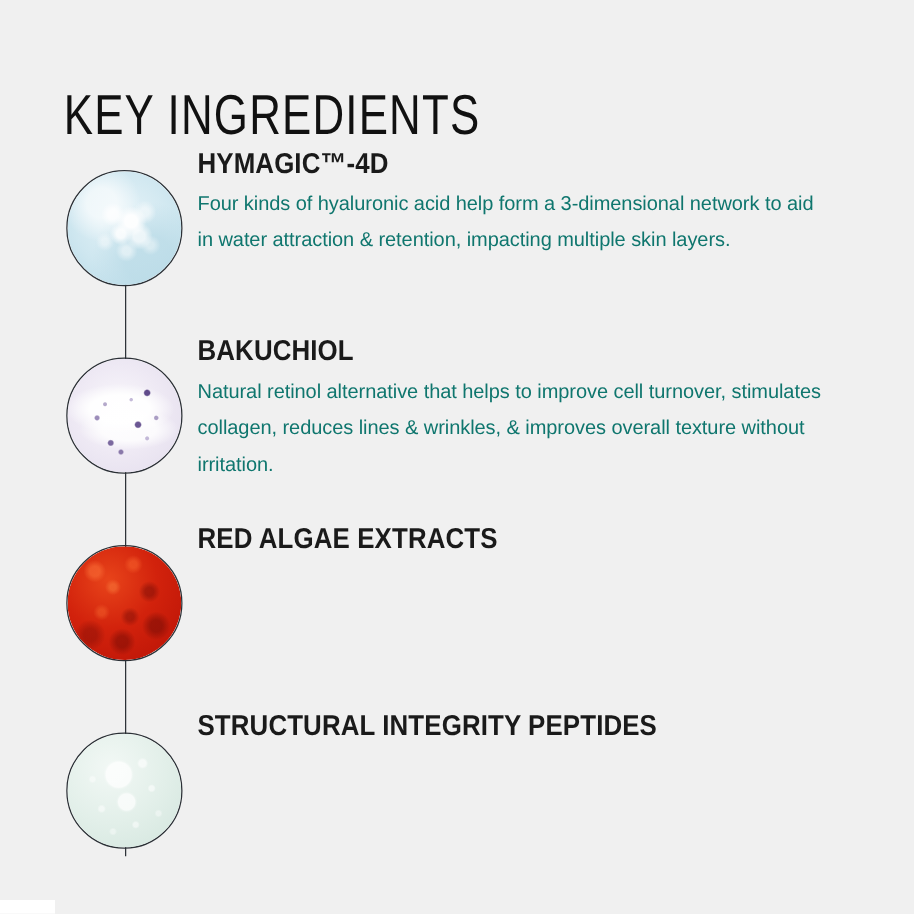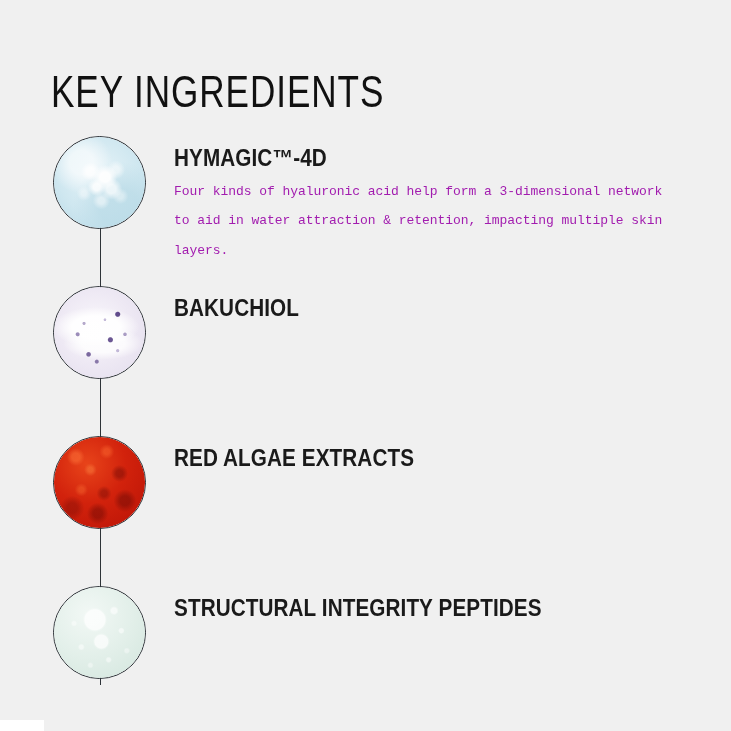--- a/index.html
+++ b/index.html
@@ -138,42 +138,41 @@
       radial-gradient(circle at 60% 80%, rgba(255,255,255,.5) 0 2%, rgba(255,255,255,0) 3.6%),
       radial-gradient(circle at 22% 40%, rgba(255,255,255,.45) 0 2%, rgba(255,255,255,0) 3.6%),
       radial-gradient(circle at 40% 86%, rgba(255,255,255,.4) 0 1.8%, rgba(255,255,255,0) 3.4%),
       radial-gradient(circle at 80% 70%, rgba(255,255,255,.4) 0 1.8%, rgba(255,255,255,0) 3.4%),
       radial-gradient(circle at 38% 30%, #f2f8f5 0%, #e2efe9 52%, #d2e5dd 100%);
   }
 
   
   .text-col {
     position: absolute;
-    left: 174px;
+    left: 158px;
     top: 0;
     width: 500px;
-    margin-top: 28px;
   }
   .ing-title {
     font-family: "Liberation Sans", sans-serif;
     font-size: 23px;
     font-weight: 700;
     color: #1a1a1a;
     letter-spacing: 0.1px;
     transform: scaleX(0.9);
     transform-origin: left top;
     white-space: nowrap;
     margin: 0 0 6px 0;
     line-height: 1.08;
   }
   .ing-desc {
-    font-family: Liberation Mono, monospace;
-    font-size: 13px;
+    font-family: Liberation Sans, sans-serif;
+    font-size: 16px;
     font-weight: 400;
-    color: #a21caf;
+    color: #0f766e;
     line-height: 29.5px;
     margin: 0;
     letter-spacing: -0.05px;
   }
 
   
   .corner-notch {
     position: absolute;
     left: 0;
     bottom: 0;
@@ -200,20 +199,21 @@
       <p class="ing-desc">Four kinds of hyaluronic acid help form a 3-dimensional network to aid in water attraction &amp; retention, impacting multiple skin layers.</p>
     </div>
   </div>
 
   <div class="row row-1">
     <div class="swatch">
       <div class="tex tex-cream-lavender"></div>
     </div>
     <div class="text-col">
       <h2 class="ing-title">BAKUCHIOL</h2>
+      <p class="ing-desc">Natural retinol alternative that helps to improve cell turnover, stimulates collagen, reduces lines &amp; wrinkles, &amp; improves overall texture without irritation.</p>
     </div>
   </div>
 
   <div class="row row-2">
     <div class="swatch">
       <div class="tex tex-powder-red"></div>
     </div>
     <div class="text-col">
       <h2 class="ing-title">RED ALGAE EXTRACTS</h2>
     </div>

